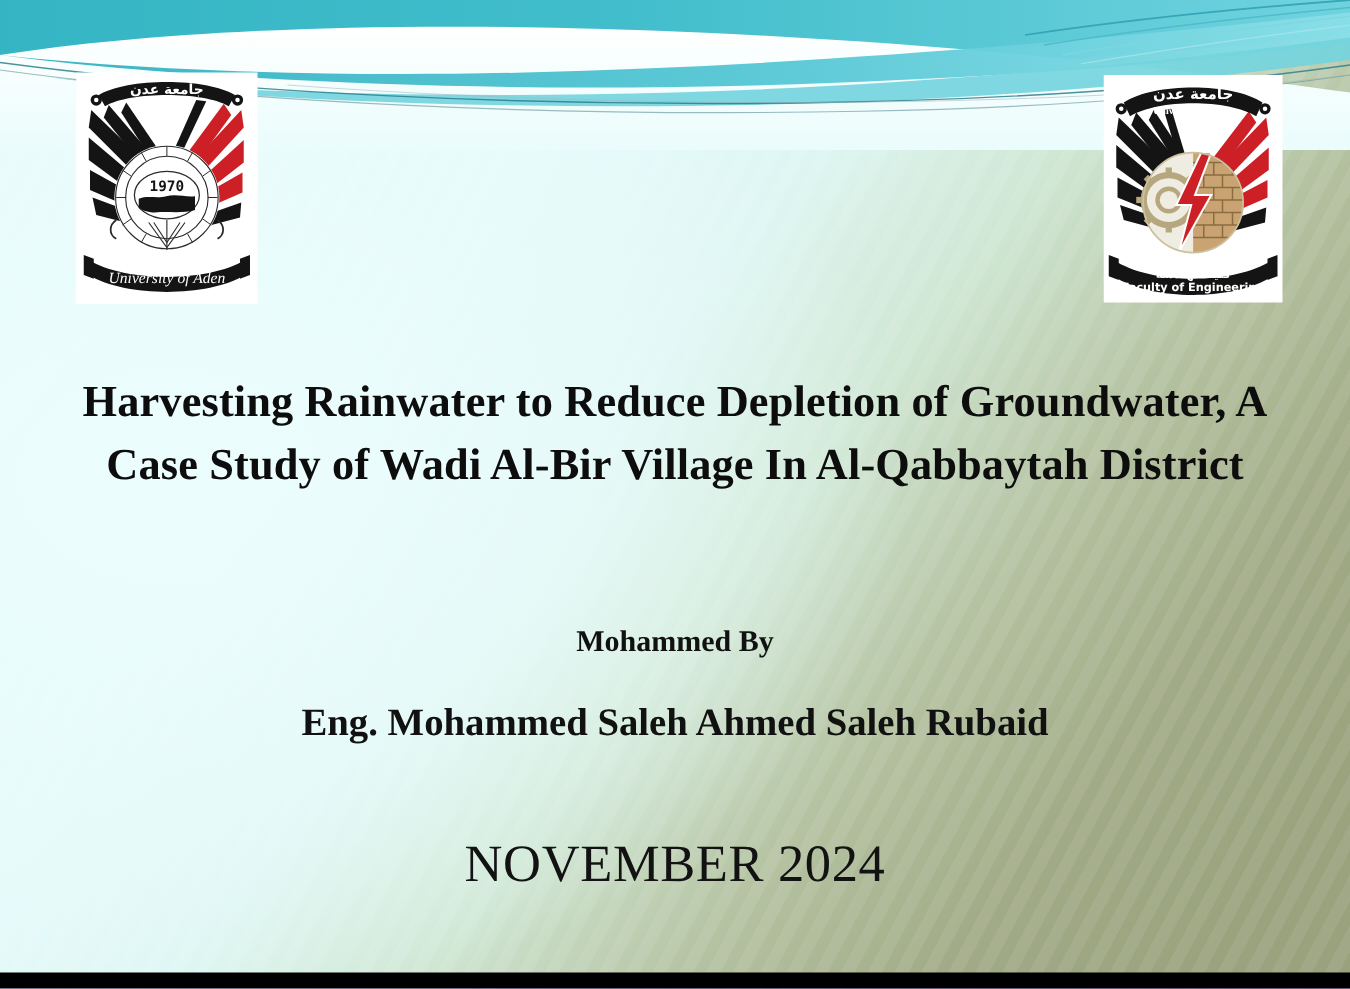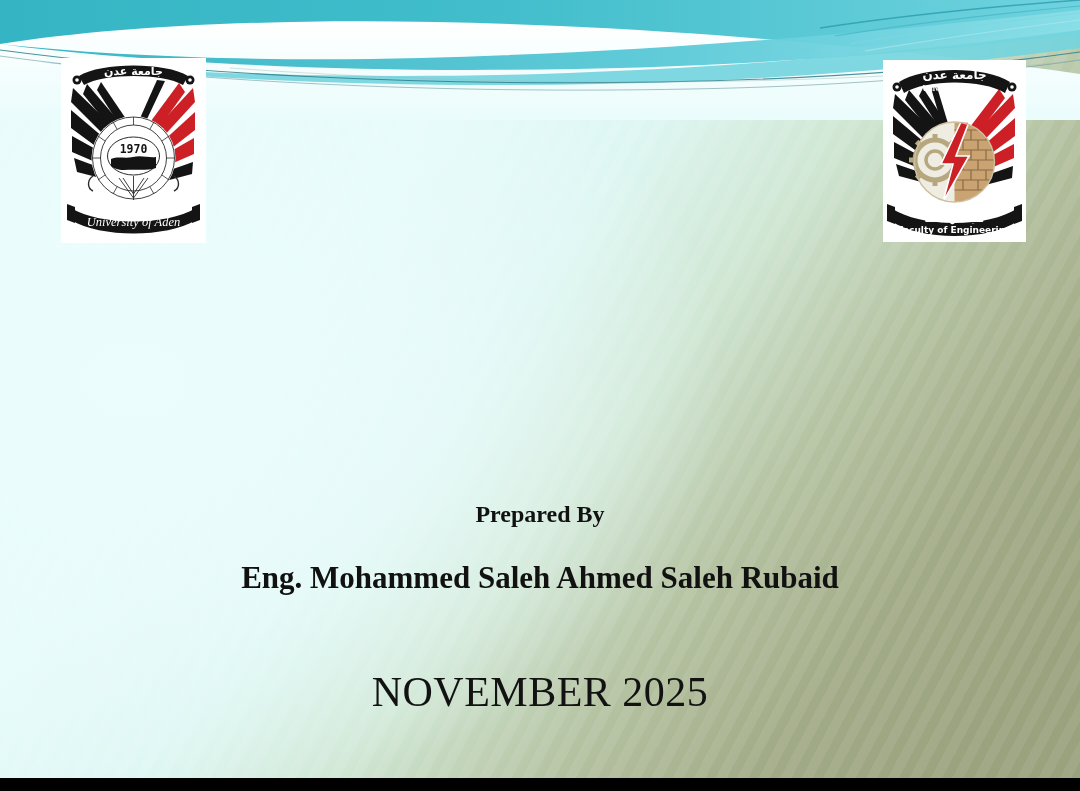--- a/index.html
+++ b/index.html
@@ -354,18 +354,19 @@
       <circle cx="71.5" cy="102" r="40" fill="none" stroke="#cbbf9e" stroke-width="1.4"></circle>
 
       <path d="M8,148 C38,168 105,168 135,148 L135,161 C105,181 38,181 8,161 Z" fill="#141414"></path>
       <path d="M4,144 L12,147 L12,164 L4,161 Z" fill="#141414"></path>
       <path d="M139,144 L131,147 L131,164 L139,161 Z" fill="#141414"></path>
       <text x="71.5" y="162" text-anchor="middle" font-family="'DejaVu Sans',sans-serif" font-size="9.5" fill="#ffffff" font-weight="bold">كلية الهندسة</text>
       <text x="71.5" y="173" text-anchor="middle" font-family="'DejaVu Sans',sans-serif" font-size="9" fill="#ffffff" font-weight="bold">Faculty of Engineering</text>
     </svg>
   </div>
 
-  <div class="prepared">Prepared By</div>
+  <div class="title">Harvesting Rainwater to Reduce Depletion of Groundwater, A Case Study of Wadi Al-Bir Village In Al-Qabbaytah District</div>
+  <div class="prepared">Mohammed By</div>
   <div class="author">Eng. Mohammed Saleh Ahmed Saleh Rubaid</div>
-  <div class="date">NOVEMBER 2025</div>
+  <div class="date">NOVEMBER 2024</div>
 
   <div class="bottom-bar"></div>
 </div>
 
 </body></html>

